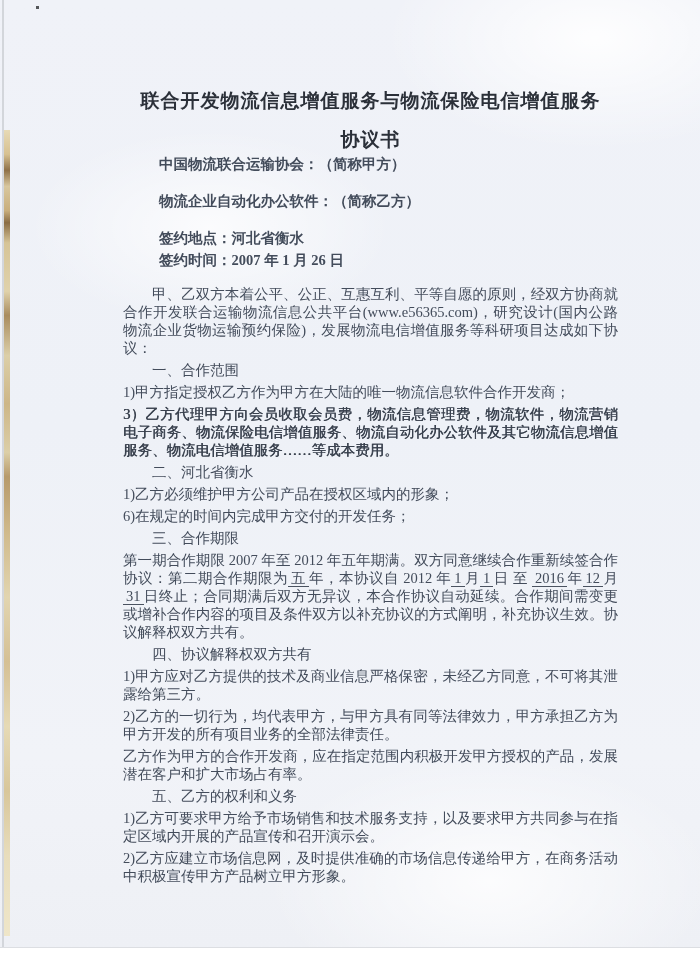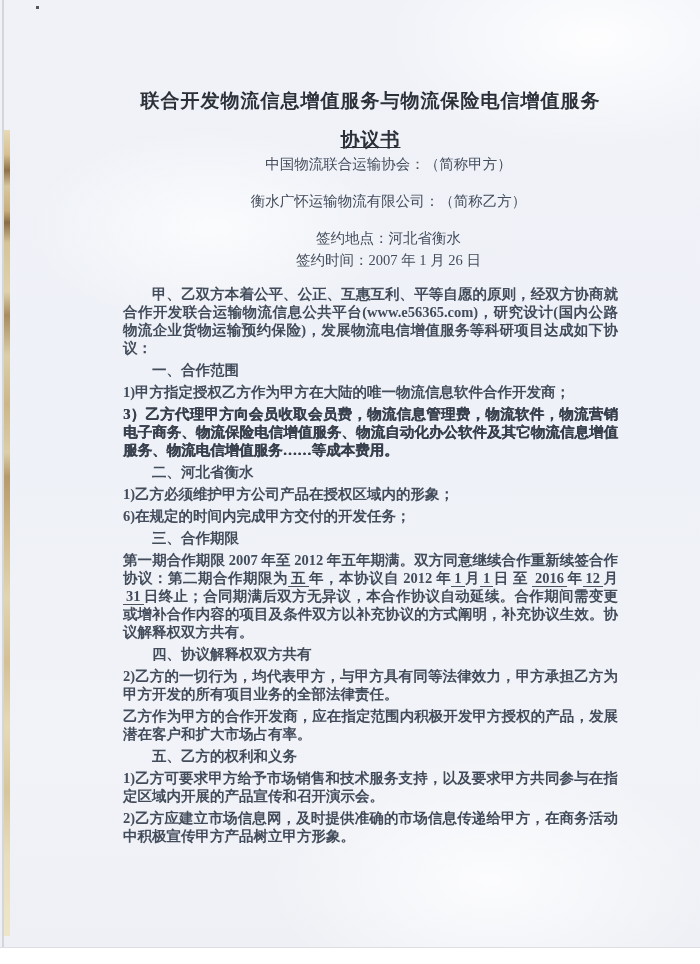--- a/index.html
+++ b/index.html
@@ -57,25 +57,25 @@
   }
   .content p { margin: 4px; }
   .title {
     text-align: center;
     font-weight: bold;
     color: #2b3039;
     font-size: 19px;
     line-height: 22px;
     letter-spacing: 1px;
   }
-  .subtitle { margin-top: 17px !important; text-decoration: underline; }
-  .intro { margin-top: 1px; margin-left: 36px; text-align: center; }
+  .subtitle { margin-top: 17px !important; }
+  .intro { margin-top: 1px; margin-left: 36px; text-align: left; font-weight: bold; }
   .intro .party-b { margin-top: 19px; }
   .intro .sign-place { margin-top: 19px; }
-  .body-text { margin-top: 16px; font-weight: bold; }
+  .body-text { margin-top: 16px; }
   .body-text .indent, .body-text .heading { text-indent: 2em; }
   .body-text .strong {
     color: #39414e;
     text-shadow: 0.4px 0 0 currentColor;
   }
   .blank {
     padding: 0 3px;
     border-bottom: 1px solid #4a5260;
     white-space: nowrap;
   }
@@ -87,36 +87,37 @@
   <div class="edge-line"></div>
   <div class="edge-strip"></div>
   <div class="speck"></div>
 
   <div class="content">
     <p class="title">联合开发物流信息增值服务与物流保险电信增值服务</p>
     <p class="title subtitle">协议书</p>
 
     <div class="intro">
       <p class="party-a">中国物流联合运输协会：（简称甲方）</p>
-      <p class="party-b">衡水广怀运输物流有限公司：（简称乙方）</p>
+      <p class="party-b">物流企业自动化办公软件：（简称乙方）</p>
       <p class="sign-place">签约地点：河北省衡水</p>
       <p class="sign-date">签约时间：2007 年 1 月 26 日</p>
     </div>
 
     <div class="body-text">
         <p class="para indent">甲、乙双方本着公平、公正、互惠互利、平等自愿的原则，经双方协商就合作开发联合运输物流信息公共平台(www.e56365.com)，研究设计(国内公路物流企业货物运输预约保险)，发展物流电信增值服务等科研项目达成如下协议：</p>
         <p class="para heading">一、合作范围</p>
         <p class="para flush">1)甲方指定授权乙方作为甲方在大陆的唯一物流信息软件合作开发商；</p>
         <p class="para flush strong">3）乙方代理甲方向会员收取会员费，物流信息管理费，物流软件，物流营销电子商务、物流保险电信增值服务、物流自动化办公软件及其它物流信息增值服务、物流电信增值服务……等成本费用。</p>
         <p class="para heading">二、河北省衡水</p>
         <p class="para flush">1)乙方必须维护甲方公司产品在授权区域内的形象；</p>
         <p class="para flush">6)在规定的时间内完成甲方交付的开发任务；</p>
         <p class="para heading">三、合作期限</p>
         <p class="para flush"><span class="">第一期合作期限 2007 年至 2012 年五年期满。双方同意继续合作重新续签合作协议：第二期合作期限为</span><span class="blank">五</span><span class="">年，本协议自 2012 年</span><span class="blank">1</span><span class="">月</span><span class="blank">1</span><span class="">日 至 </span><span class="blank">2016</span><span class="">年</span><span class="blank">12</span><span class="">月</span><span class="blank">31</span><span class="">日终止；合同期满后双方无异议，本合作协议自动延续。合作期间需变更或增补合作内容的项目及条件双方以补充协议的方式阐明，补充协议生效。协议解释权双方共有。</span></p>
         <p class="para heading">四、协议解释权双方共有</p>
+        <p class="para flush">1)甲方应对乙方提供的技术及商业信息严格保密，未经乙方同意，不可将其泄露给第三方。</p>
         <p class="para flush">2)乙方的一切行为，均代表甲方，与甲方具有同等法律效力，甲方承担乙方为甲方开发的所有项目业务的全部法律责任。</p>
         <p class="para flush">乙方作为甲方的合作开发商，应在指定范围内积极开发甲方授权的产品，发展潜在客户和扩大市场占有率。</p>
         <p class="para heading">五、乙方的权利和义务</p>
         <p class="para flush">1)乙方可要求甲方给予市场销售和技术服务支持，以及要求甲方共同参与在指定区域内开展的产品宣传和召开演示会。</p>
         <p class="para flush">2)乙方应建立市场信息网，及时提供准确的市场信息传递给甲方，在商务活动中积极宣传甲方产品树立甲方形象。</p>
       </div>
   </div>
 </div>
 
 <div class="bottom-strip"></div>

